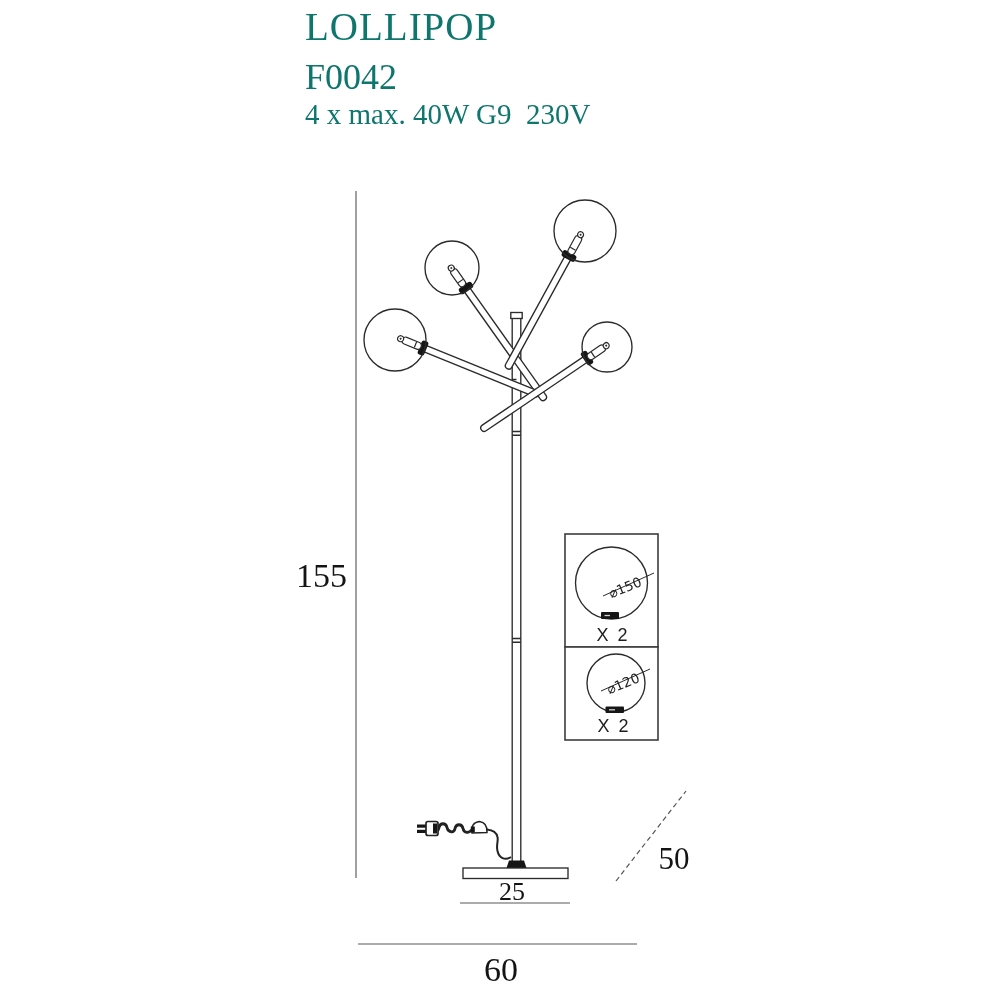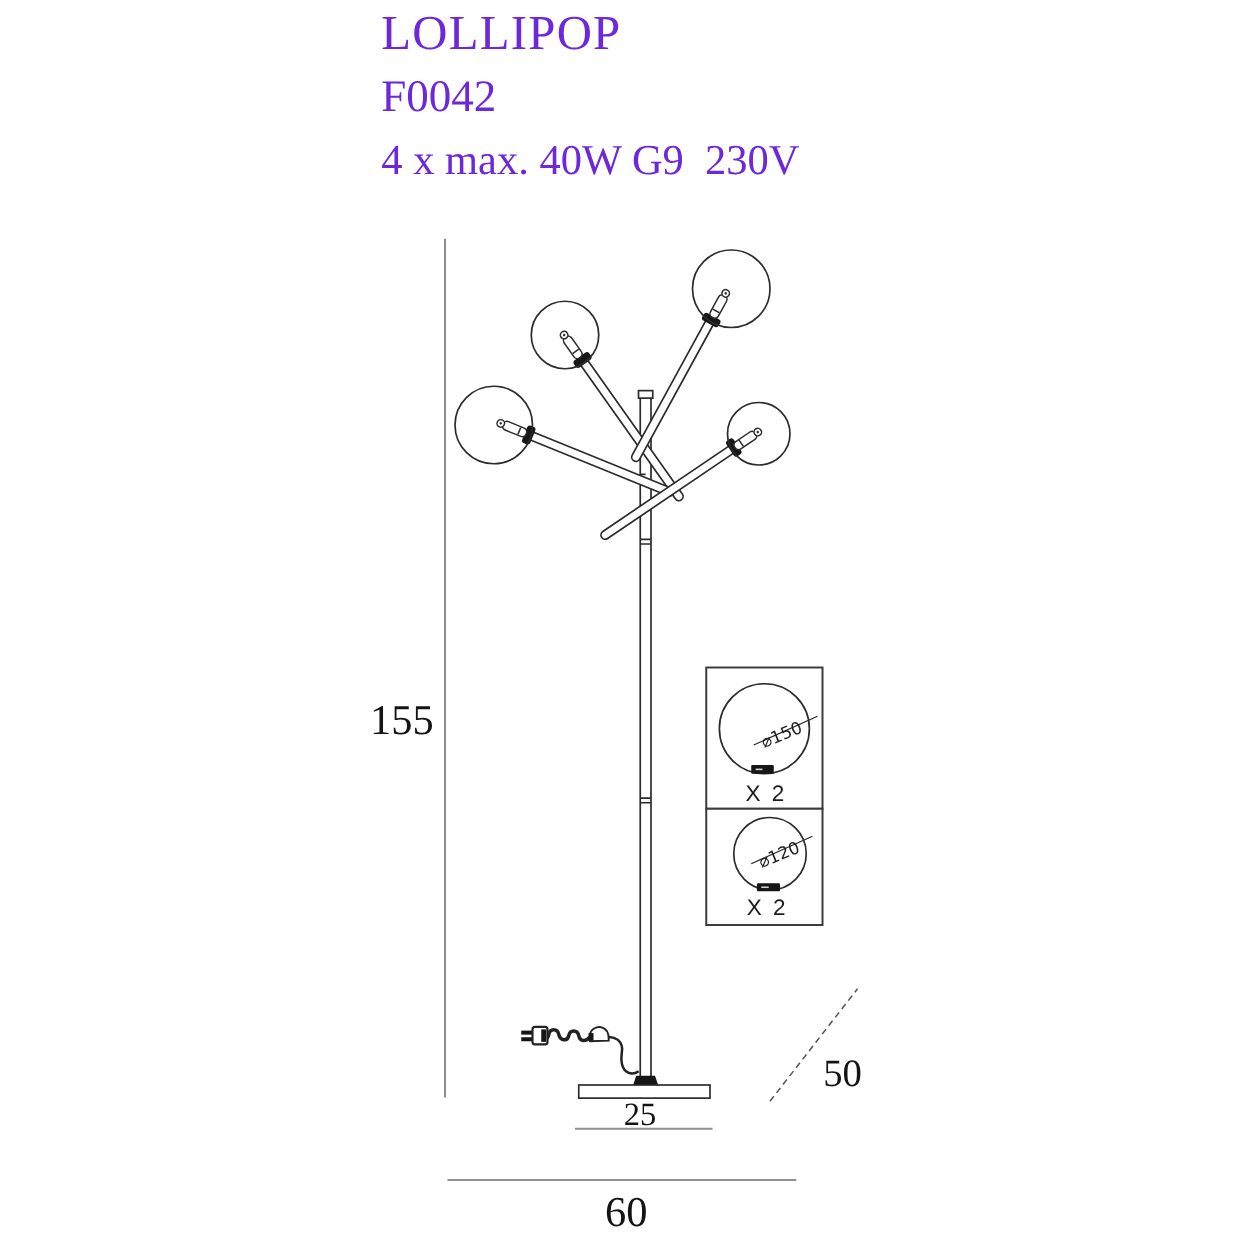--- a/index.html
+++ b/index.html
@@ -1,23 +1,23 @@
 <!DOCTYPE html>
 <html><head>
 <meta charset="utf-8">
 <style>
   html,body{margin:0;padding:0;background:#fff;}
   .canvas{
     position:relative;width:1000px;height:1000px;background:#fff;overflow:hidden;
-    font-family:"Liberation Serif", serif;color:#6d28d9;
+    font-family:"Liberation Serif", serif;color:#0f766e;
   }
   .hdr{position:absolute;left:305px;white-space:pre;}
   .hdr.title{top:4px;font-size:39px;letter-spacing:1px;}
   .hdr.code{top:56px;font-size:36px;}
-  .hdr.spec{top:110px;font-size:34px;font-family:Liberation Serif, serif;}
+  .hdr.spec{top:98px;font-size:29px;font-family:Liberation Serif, serif;}
   svg{position:absolute;left:0;top:0;}
   svg text{font-family:"Liberation Serif", serif;fill:#141414;}
   svg text.dia{font-family:"DejaVu Sans", sans-serif;fill:#1d1d1d;}
   svg text.qty{font-family:"Liberation Sans", sans-serif;fill:#1d1d1d;letter-spacing:2px;}
   .ln{stroke:#2b2b2b;stroke-width:1.35;fill:none;}
   .wh{fill:#ffffff;}
   .blk{fill:#161616;stroke:none;}
   .dim{stroke:#8f8f8f;stroke-width:1.7;fill:none;}
 </style>
 </head>

